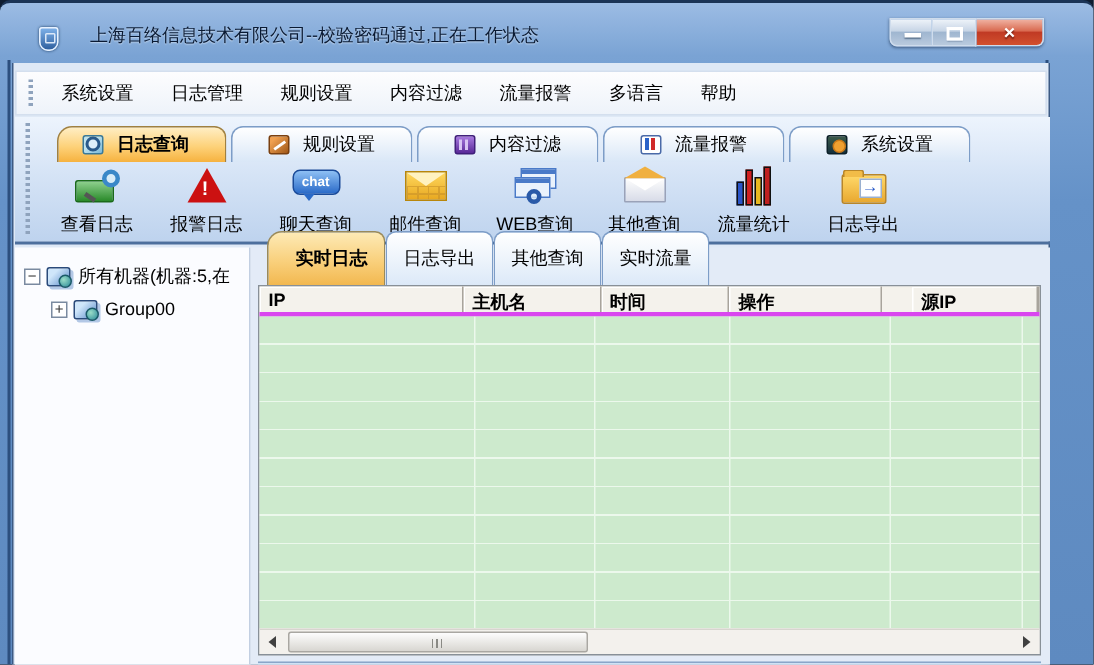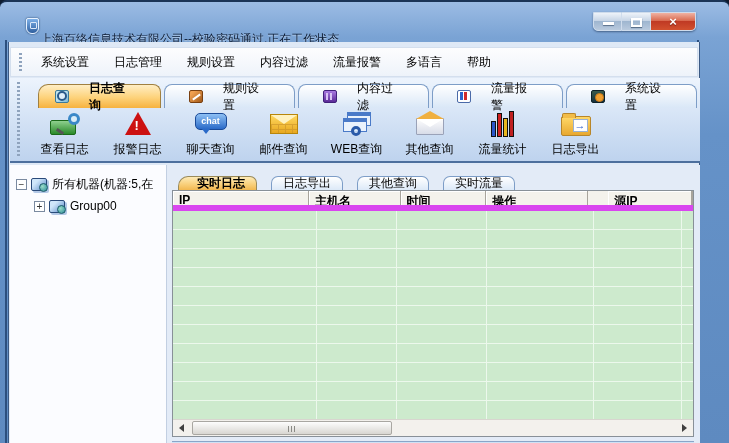--- a/index.html
+++ b/index.html
@@ -11,22 +11,22 @@
     background:linear-gradient(180deg,#9cbce4 0%,#7aa3d4 8%,#6592c8 30%,#5e8ac0 60%,#5largest 100%);
     background:linear-gradient(180deg,#9cbce4 0%,#7aa3d4 8%,#6592c8 30%,#5e8ac0 100%);
     border-radius:7px 7px 0 0; border-top:2px solid #1b3456; overflow:hidden; }
   .edge-line { position:absolute; top:38px; bottom:0; width:2px; background:#2c4f7e; }
   .titlebar { position:absolute; left:0; top:0; right:0; height:40px; }
   .app-icon { position:absolute; left:26px; top:16px; width:13px; height:16px;
     background:linear-gradient(180deg,#7db0e8,#2f5f9e); border:1px solid #e8f2ff;
     border-radius:2px 2px 6px 6px; box-shadow:0 0 2px #1a3a60; }
   .app-icon::after { content:""; position:absolute; left:3px; top:3px; width:5px; height:5px;
     border:1px solid #dce8f8; border-radius:1px; }
-  .title-text { position:absolute; left:40px; top:13px; font-size:12px; color:#0a1a33;
-    text-shadow:0 1px 1px rgba(255,255,255,.55); white-space:nowrap;margin-top:16px; }
+  .title-text { position:absolute; left:60px; top:13px; font-size:12px; color:#0a1a33;
+    text-shadow:0 1px 1px rgba(255,255,255,.55); white-space:nowrap; }
   .win-controls { position:absolute; right:33px; top:10px; height:19px; display:flex;
     border-radius:0 0 5px 5px; box-shadow:0 1px 2px rgba(10,30,60,.5); }
   .wbtn { height:19px; border:1px solid #cfdcec; border-left-width:0; position:relative;
     background:linear-gradient(180deg,#eef3f9 0%,#c7d5e6 45%,#9fb6d0 50%,#b9cade 100%); }
   .wbtn.first { border-left-width:1px; border-radius:0 0 0 5px; }
   .wbtn.min,.wbtn.max { width:29px; }
   .wbtn.close { width:45px; border-radius:0 0 5px 0;
     background:linear-gradient(180deg,#f0b2a2 0%,#d96a50 45%,#c03a24 50%,#d2502e 100%); }
   .glyph-min { position:absolute; left:9px; bottom:5px; width:11px; height:3px; background:#fff;
     box-shadow:0 1px 1px #5a718c; }
@@ -47,21 +47,21 @@
     background:repeating-linear-gradient(180deg,#8fa3bd 0 2px,transparent 2px 4px); }
   .menu-item { font-size:12px; color:#000; padding:4px 9px; margin-right:7px; white-space:nowrap; }
 
   
   .band { position:absolute; left:1px; top:36px; width:690px; height:85px;
     background:linear-gradient(180deg,#edf4fd 0%,#d6e4f6 45%,#bed3ee 100%);
     border-bottom:2px solid #4d6f9d; }
   .band-grip { position:absolute; left:7px; top:4px; width:3px; height:74px;
     background:repeating-linear-gradient(180deg,#8fa3bd 0 2px,transparent 2px 4px); }
   .tabs-row { position:absolute; left:28px; top:3px; height:27px; display:flex; align-items:flex-end; }
-  .mtab { height:24px; display:flex; align-items:center; gap:20px; padding:0 24px;
+  .mtab { height:24px; display:flex; align-items:center; gap:9px; padding:0 24px;
     font-size:12px; color:#000; margin-right:3px; border:1px solid #7d9dc7; border-bottom:none;
     border-radius:8px 8px 0 0; background:linear-gradient(180deg,#ffffff,#d9e7f7); }
   .mtab.active { font-weight:bold; border-color:#a08040;
     background:linear-gradient(180deg,#ffeec4 0%,#fdd27a 55%,#f6b23f 100%);
     border-radius:10px 8px 0 0; padding-left:16px; }
   .tico { width:14px; height:13px; border-radius:2px; position:relative; flex:0 0 auto; }
   .tico-logquery { background:linear-gradient(135deg,#bfe3ee 40%,#7ab8d8); border:1px solid #3a7a9a; }
   .tico-logquery::after { content:""; position:absolute; right:1px; bottom:1px; width:6px; height:6px;
     border:2px solid #2a5a8a; border-radius:50%; background:#dff0fa; }
   .tico-rules { background:linear-gradient(135deg,#f0a050 20%,#a05818); border:1px solid #7a4010; }
@@ -144,29 +144,29 @@
   .pc-icon { width:16px; height:13px; background:linear-gradient(135deg,#cfe6fa 30%,#5a8ac8);
     border:1px solid #2a4a7a; border-radius:2px; margin-right:5px; position:relative; flex:0 0 auto;
     box-shadow:2px 2px 0 rgba(90,138,200,.45); }
   .pc-icon::after { content:""; position:absolute; right:-2px; bottom:-2px; width:7px; height:7px;
     background:radial-gradient(circle at 35% 35%,#9adcc8,#2a8a98); border-radius:50%;
     border:1px solid #1a5a68; }
   .tree-label { overflow:hidden; text-overflow:clip; }
 
   .right-panel { position:absolute; left:162px; top:0; width:522px; height:280px; }
   .log-tabs { position:absolute; left:6px; top:2px; height:23px; display:flex; align-items:flex-end; }
-  .ltab { height:14px; display:flex; align-items:center; padding:0 11px; font-size:12px; color:#000;
-    border:1px solid #7d9dc7; border-bottom:none; border-radius:7px 7px 0 0; margin-right:14px;
+  .ltab { height:36px; display:flex; align-items:center; padding:0 11px; font-size:12px; color:#000;
+    border:1px solid #7d9dc7; border-bottom:none; border-radius:7px 7px 0 0; margin-right:0;
     background:linear-gradient(180deg,#ffffff,#dce9f8); }
   .ltab.active { font-weight:bold; border-color:#9a8a5a; padding-left:18px; border-radius:10px 7px 0 0;
     background:linear-gradient(180deg,#fdeab6 0%,#f9d07c 55%,#f2b850 100%); }
 
   .table-frame { position:absolute; left:0; top:25px; width:522px; height:247px;
     border:1px solid #889098; background:#f3f1ed; }
-  .thead { display:flex; height:20px; background:#f4f2ec; border-bottom:6px solid #d946ef; }
+  .thead { display:flex; height:20px; background:#f4f2ec; border-bottom:3px solid #d946ef; }
   .th { font-size:12px; font-weight:bold; color:#000; padding:2px 0 0 6px;
     border-right:1px solid #a8a49c; box-shadow:inset 1px 1px 0 #ffffff; white-space:nowrap;
     overflow:hidden; }
   .th.c0 { width:143px; } .th.c1 { width:96px; } .th.c2 { width:90px; }
   .th.c3 { width:107px; } .th.c4 { width:88px;margin-left:20px; } .th.corner { flex:1; padding:0; }
   .tbody { position:relative; height:208px; overflow:hidden;
     background:repeating-linear-gradient(180deg,#cdeacd 0 18px,#ecf8ec 18px 19px); }
   .vline { position:absolute; top:0; bottom:0; width:1px; background:#ecf8ec; }
   .hscroll { position:relative; height:17px; background:#f3f1ed; border-top:1px solid #d8d5cf;
     display:flex; align-items:center; }

